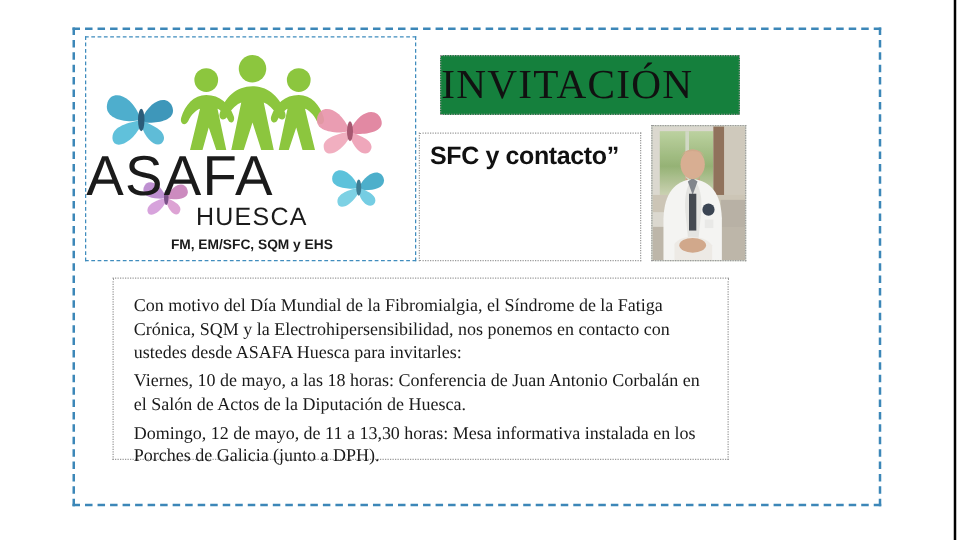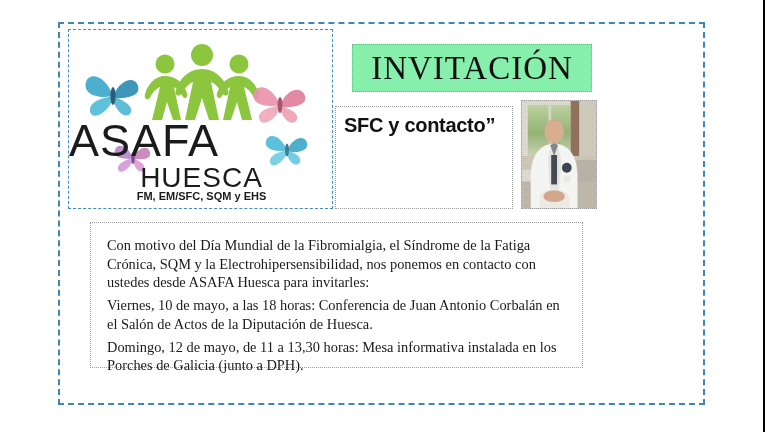--- a/index.html
+++ b/index.html
@@ -78,21 +78,21 @@
     color: #1b1b1b;
     line-height: 1;
   }
   .logo-sub {
     position: absolute;
     left: 0;
     top: 134px;
     width: 265px;
     text-align: center;
     font-family: "Liberation Sans", sans-serif;
-    font-size: 28px;
+    font-size: 20px;
     letter-spacing: 1px;
     color: #1b1b1b;
     line-height: 1;
   }
   .logo-tag {
     position: absolute;
     left: 0;
     top: 161px;
     width: 265px;
     text-align: center;
@@ -109,22 +109,21 @@
   .title-box {
     position: absolute;
     left: 352px;
     top: 44px;
     width: 240px;
     height: 48px;
     border: 1px dotted #9a9a9a;
     box-sizing: border-box;
     display: flex;
     align-items: center;
-    justify-content: center;
-    background: #86efac;
+    background: #15803d;
   }
   .title-text {
     font-family: "Liberation Serif", serif;
     font-size: 33px;
     color: #111111;
     letter-spacing: 1px;
     line-height: 1;
   }
 
   

